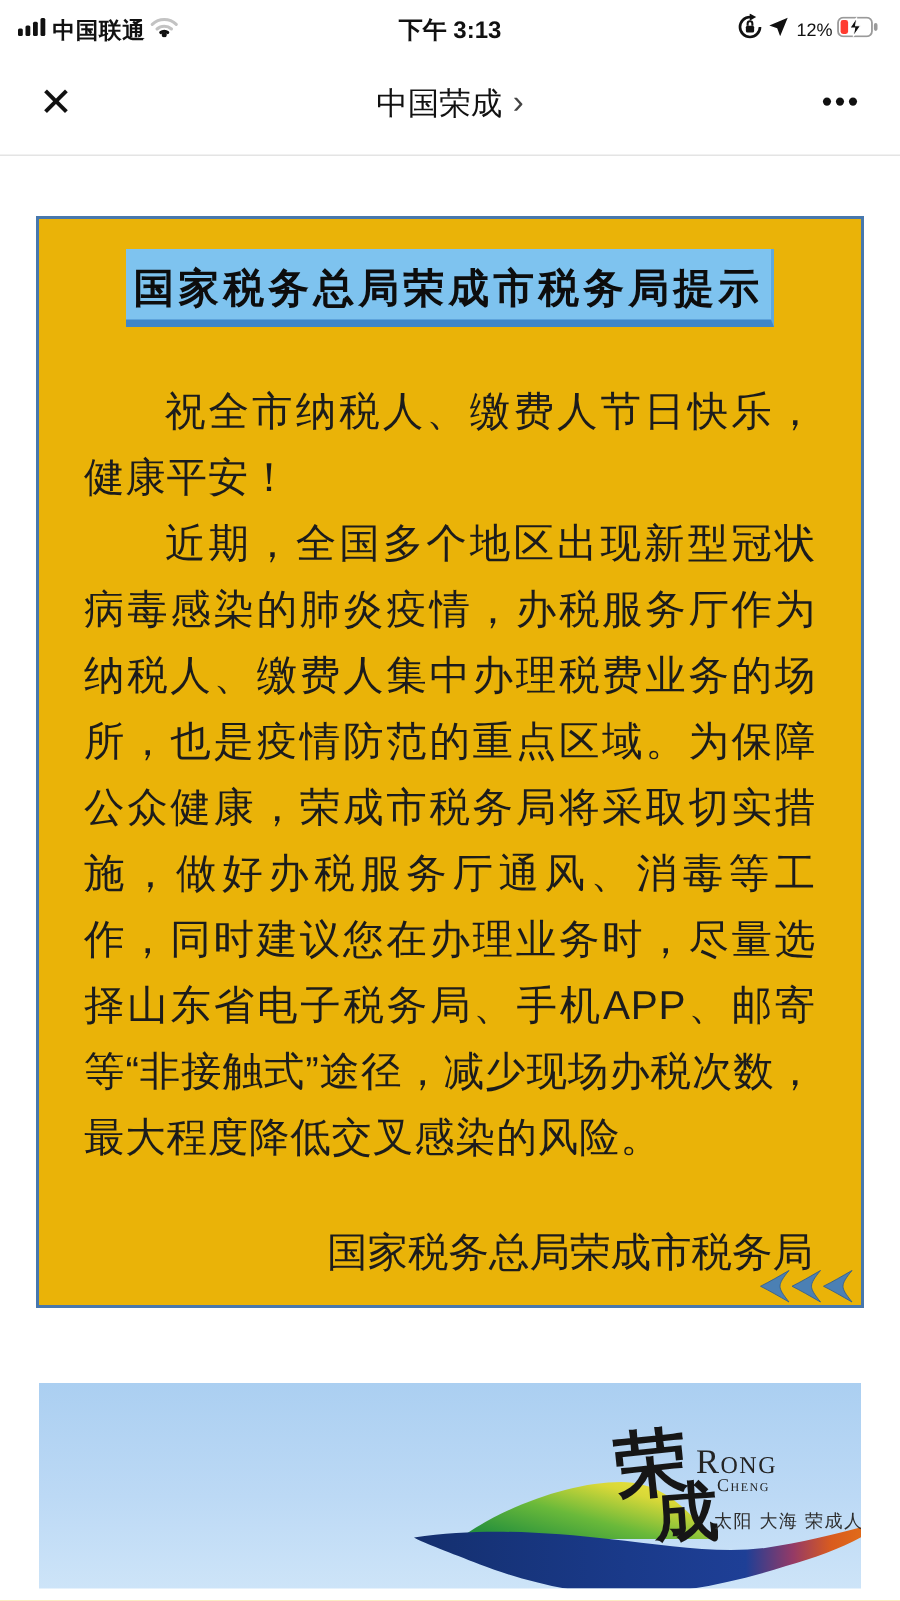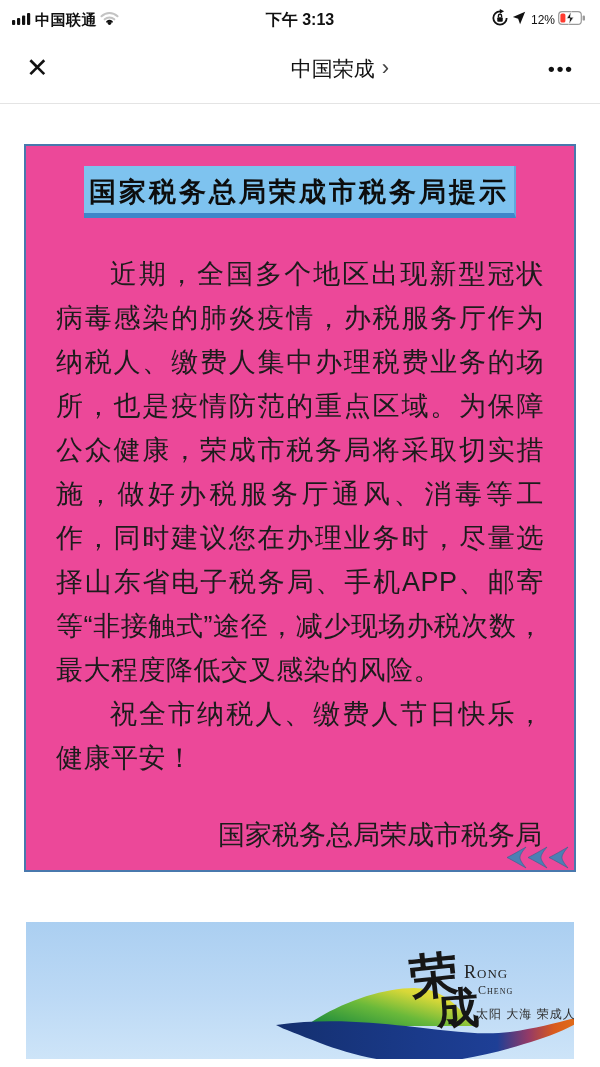--- a/index.html
+++ b/index.html
@@ -12,46 +12,46 @@
   .sb-left, .sb-right { display:flex; align-items:center; gap:3px; }
   .sb-carrier { font-size:15px; font-weight:600; letter-spacing:.5px; }
   .sb-time { position:absolute; left:50%; transform:translateX(-50%); font-size:16px; font-weight:700; }
   .sb-batt-pct { font-size:12px; font-weight:500; margin-left:2px; }
 
   
   .nav-bar { height:70px; display:flex; align-items:center; position:relative;
     padding:0 26px; border-bottom:1px solid #e4e4e4; background:#fff; }
   .nav-close { font-size:27px; font-weight:300; color:#111; line-height:1; cursor:pointer; }
   .nav-title { position:absolute; left:50%; transform:translateX(-50%); font-size:21px;
-    font-weight:500; display:flex; align-items:center; gap:7px; white-space:nowrap;margin-left:40px; }
+    font-weight:500; display:flex; align-items:center; gap:7px; white-space:nowrap; }
   .nav-title .chev { font-size:22px; color:#444; font-weight:400; line-height:1; margin-top:-2px; }
   .nav-more { margin-left:auto; font-size:19px; font-weight:700; letter-spacing:2px; color:#111; }
 
   
   .notice-card { margin:40px 24px 0; border:2px solid #4878ad; padding:20px 30px 12px;
-    position:relative; background:#ec4899; }
+    position:relative; background:#eab308; }
   .notice-title { margin:0 28px 34px; background:#7ec3ef; border-bottom:5px solid #3f86c9;
     border-right:2px solid #5fa8dd; height:52px; line-height:52px; text-align:center;
     font-size:27px; font-weight:700; letter-spacing:3px; color:#0d0d0d; }
   .notice-body p { font-size:27px; line-height:44px; text-align:justify; text-indent:2em;
     color:#1c1c1c; letter-spacing:.5px; }
   .notice-sign { margin-top:32px; text-align:right; font-size:27px; line-height:46px;
     color:#1c1c1c; padding-right:2px; }
   .back-chevrons { position:absolute; right:5px; bottom:1px; line-height:0; }
 
   
   .banner { margin:50px 26px 0; height:137px; position:relative; overflow:hidden;
     background:linear-gradient(180deg,#abcff1 0%,#bcd9f5 55%,#cde4f8 100%); }
   .banner svg.scene { position:absolute; left:0; top:0; }
   .logo-layer { position:absolute; inset:0; }
   .logo-hanzi-1 { position:absolute; left:384px; top:22px; font-size:48px; font-weight:700;
     font-family:"Liberation Serif","DejaVu Serif",serif; color:#161616; transform:rotate(-6deg); }
   .logo-hanzi-2 { position:absolute; left:410px; top:58px; font-size:43px; font-weight:700;
     font-family:"Liberation Serif","DejaVu Serif",serif; color:#161616; transform:rotate(-4deg); }
-  .logo-latin-1 { position:absolute; left:438px; top:40px; font-size:18px;
+  .logo-latin-1 { position:absolute; left:438px; top:40px; font-size:23px;
     font-family:"Liberation Serif","DejaVu Serif",serif; font-variant:small-caps;
     letter-spacing:1px; color:#242424; }
   .logo-latin-2 { position:absolute; left:452px; top:61px; font-size:12px;
     font-family:"Liberation Serif","DejaVu Serif",serif; font-variant:small-caps;
     letter-spacing:1px; color:#242424; }
   .logo-tagline { position:absolute; left:450px; top:84px; font-size:12px; color:#2e2e2e;
     letter-spacing:1px; white-space:nowrap; }
 </style>
 </head>
 <body>
@@ -108,22 +108,22 @@
   <span class="nav-title">
     <span>中国荣成</span>
     <span class="chev">›</span>
   </span>
   <span class="nav-more">•••</span>
 </div>
 
 <div class="notice-card">
   <div class="notice-title">国家税务总局荣成市税务局提示</div>
   <div class="notice-body">
+    <p>祝全市纳税人、缴费人节日快乐，健康平安！</p>
     <p>近期，全国多个地区出现新型冠状病毒感染的肺炎疫情，办税服务厅作为纳税人、缴费人集中办理税费业务的场所，也是疫情防范的重点区域。为保障公众健康，荣成市税务局将采取切实措施，做好办税服务厅通风、消毒等工作，同时建议您在办理业务时，尽量选择山东省电子税务局、手机APP、邮寄等“非接触式”途径，减少现场办税次数，最大程度降低交叉感染的风险。</p>
-    <p>祝全市纳税人、缴费人节日快乐，健康平安！</p>
   </div>
   <div class="notice-sign">
     <div>国家税务总局荣成市税务局</div>
   </div>
   <span class="back-chevrons">
     <svg width="64" height="23" viewBox="0 0 64 23">
       <g fill="#4b80b4" stroke="#35608c" stroke-width="0.6">
         <path d="M21,1 C14,5 8,8.5 2,11.5 C8,14.5 14,18 21,22 C17,17 15,14 15,11.5 C15,9 17,5.8 21,1 Z"></path>
         <path d="M42,1 C35,5 29,8.5 23,11.5 C29,14.5 35,18 42,22 C38,17 36,14 36,11.5 C36,9 38,5.8 42,1 Z"></path>
         <path d="M63,1 C56,5 50,8.5 44,11.5 C50,14.5 56,18 63,22 C59,17 57,14 57,11.5 C57,9 59,5.8 63,1 Z"></path>

